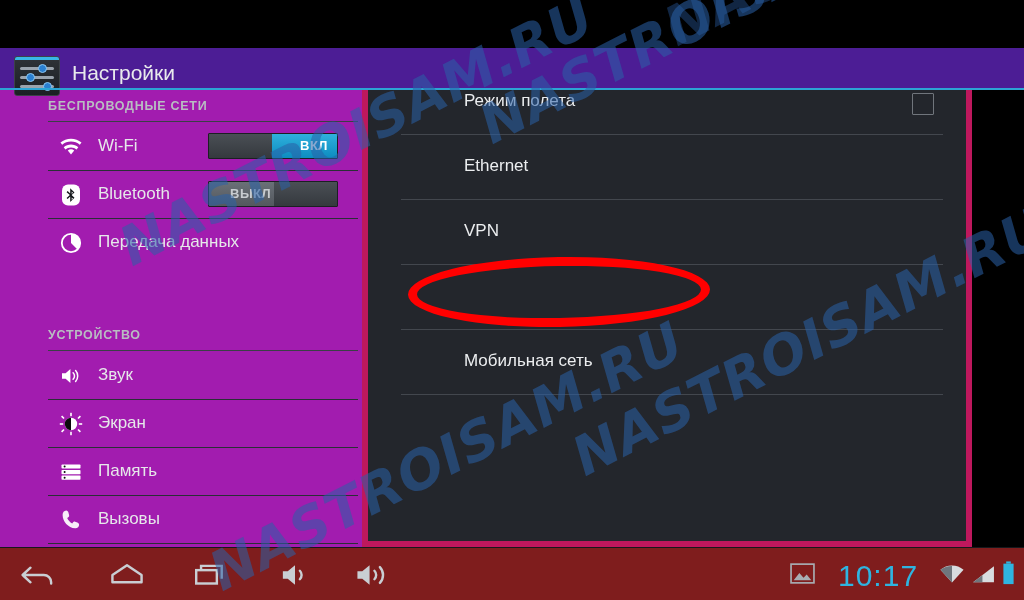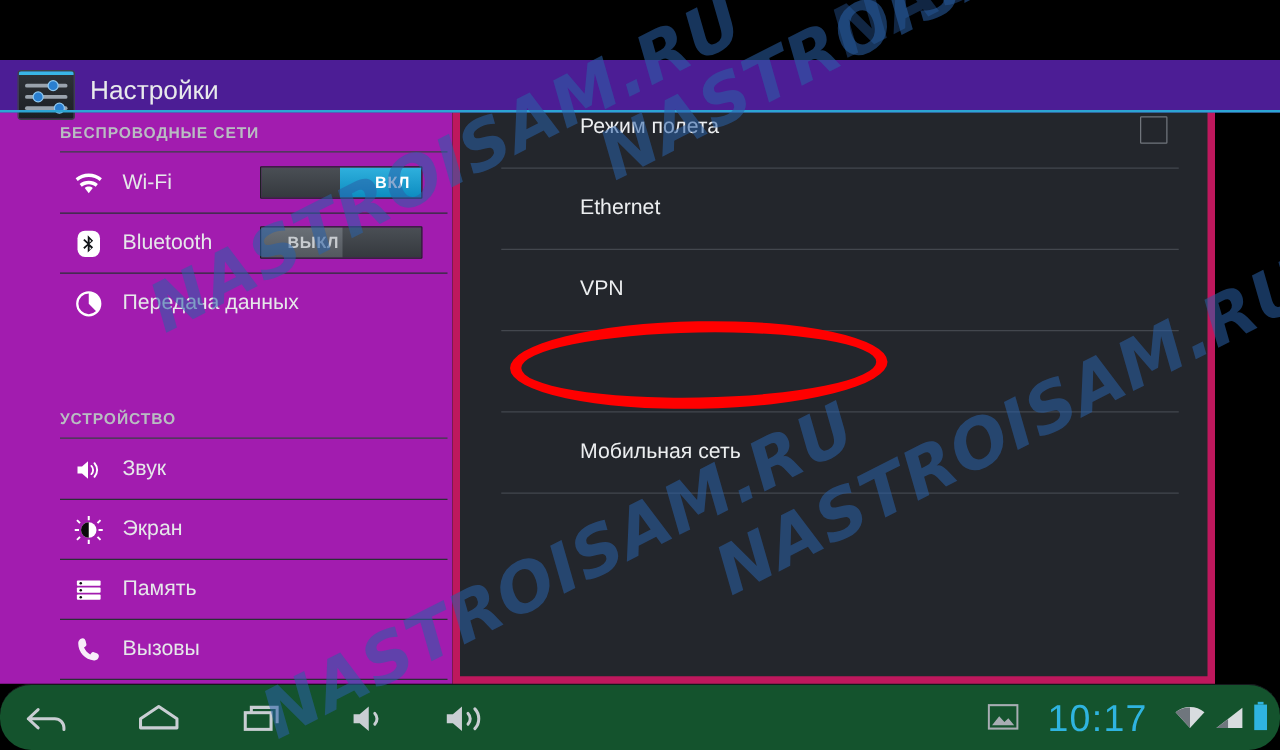--- a/index.html
+++ b/index.html
@@ -108,23 +108,22 @@
   #annot {
     position:absolute; left:408px; top:257px; width:302px; height:70px;
     border:9px solid #ff0000; border-radius:50%/50%;
     z-index:50; pointer-events:none;
     transform:rotate(-1deg);
   }
 
   
   #navbar {
     position:absolute; left:0; bottom:0; width:1024px; height:53px;
-    background:#14532d; z-index:30;
+    background:#7f1d1d; z-index:30;
     border-top:1px solid #15181c;
-    border-radius:25px;
   }
   .nav-btn { position:absolute; top:10px; width:54px; height:34px; }
   .status-area { position:absolute; right:0; top:0; height:53px; }
   .clock {
     position:absolute; font-size:30px; color:#2fb4e0; font-weight:300;
     letter-spacing:1px; font-family:"Liberation Sans",sans-serif;
   }
 </style>
 </head>
 <body>

